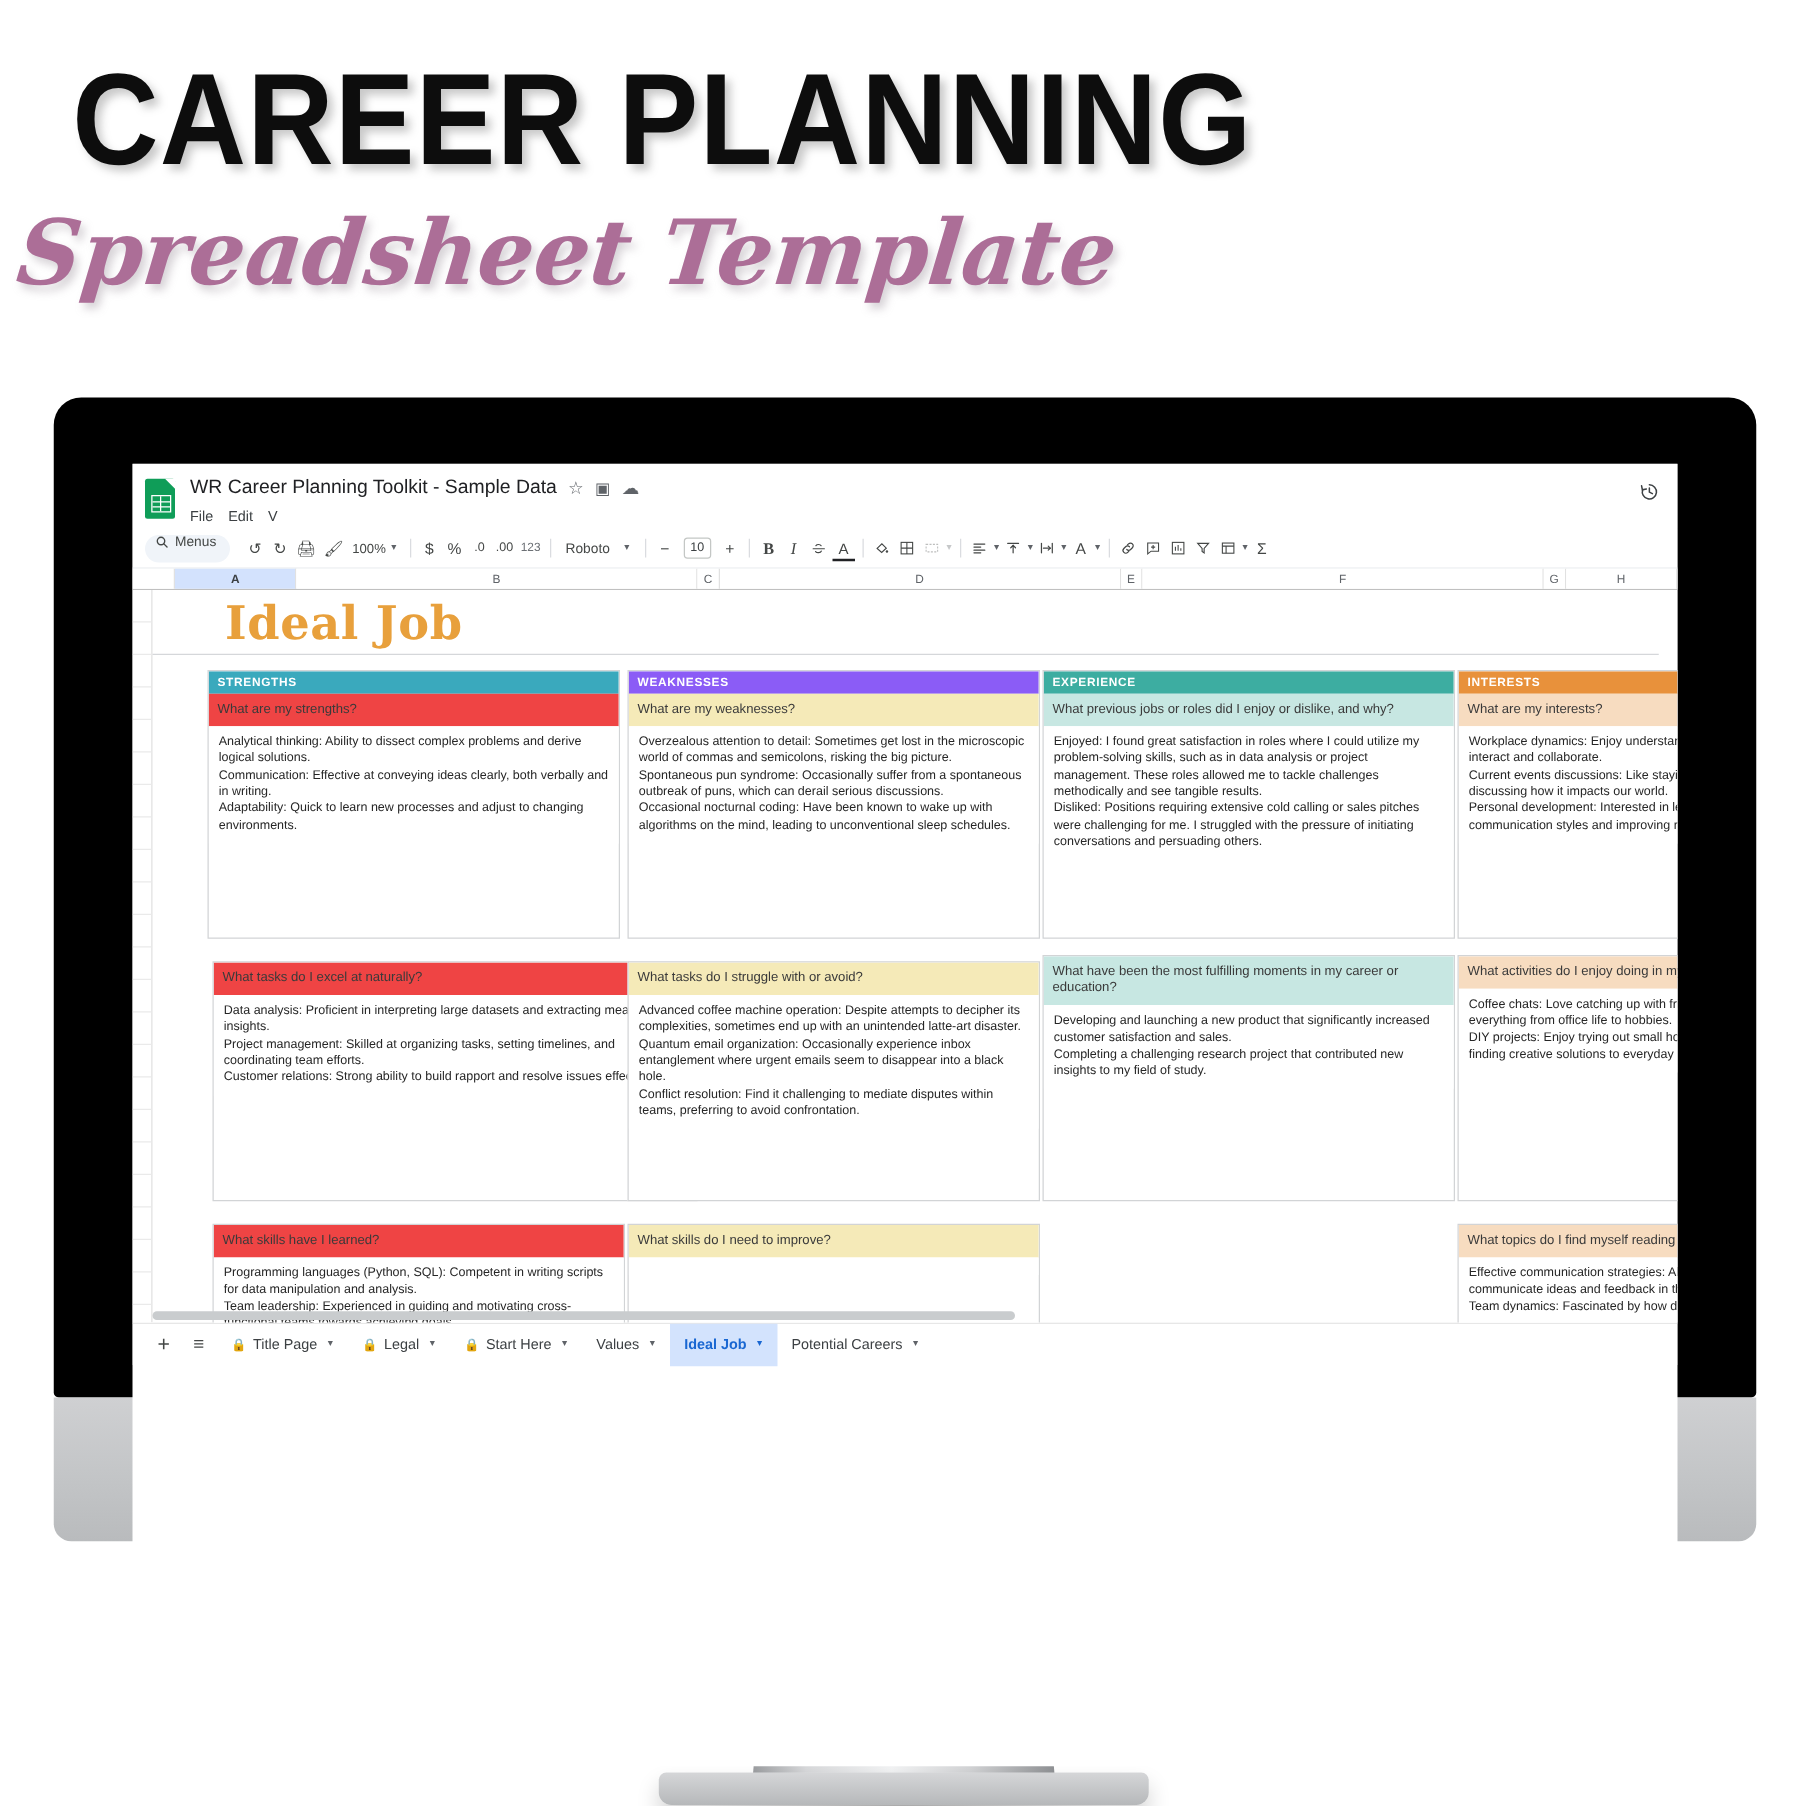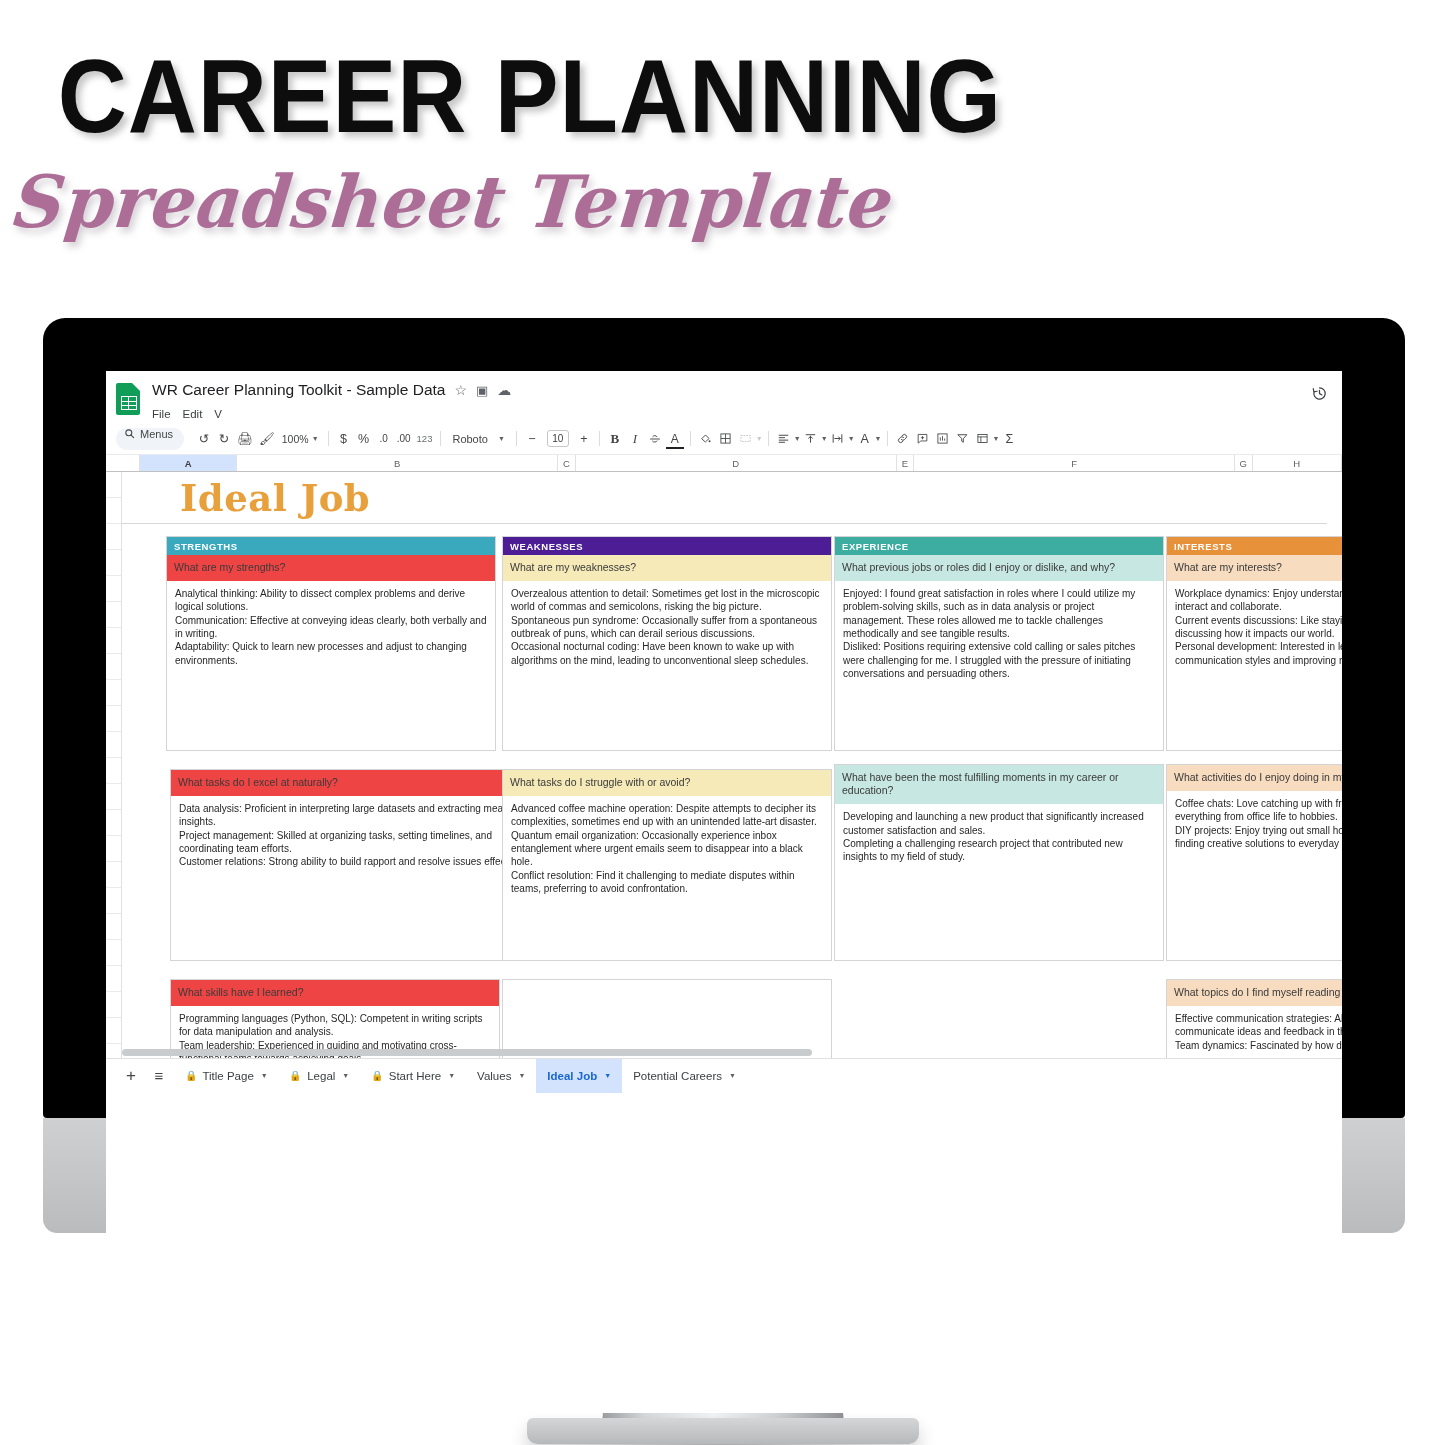--- a/index.html
+++ b/index.html
@@ -261,21 +261,21 @@
     font-size:10px;
     line-height:1.33;
     color:#262626;
     background:#ffffff;
     white-space: pre-line;
   }
 
   
   .t-str .card-cap { background:#3aa9bd; }
   .t-str .card-q   { background:#ef4444; }
-  .t-wk  .card-cap { background:#4c1d95; }
+  .t-wk  .card-cap { background:#8b5cf6; }
   .t-wk  .card-q   { background:#f5eab8; }
   .t-exp .card-cap { background:#3dada1; }
   .t-exp .card-q   { background:#c7e7e2; }
   .t-int .card-cap { background:#e8913b; }
   .t-int .card-q   { background:#f7dcc0; }
 
   
   .hscroll {
     position:absolute; left:16px; bottom:2px;
     width:690px; height:7px; border-radius:4px;
@@ -579,20 +579,21 @@
 DIY projects: Enjoy trying out small home improvement tasks and finding creative solutions to everyday problems.</div>
         </div>
 
         <div class="card t-str" style="left:64px; top:455px; width:330px; height:150px;">
           <div class="card-q">What skills have I learned?</div>
           <div class="card-body">Programming languages (Python, SQL): Competent in writing scripts for data manipulation and analysis.
 Team leadership: Experienced in guiding and motivating cross-functional teams towards achieving goals.</div>
         </div>
 
         <div class="card t-wk" style="left:396px; top:455px; width:330px; height:150px;">
+          <div class="card-q">What skills do I need to improve?</div>
           <div class="card-body"></div>
         </div>
 
         <div class="card t-int" style="left:1060px; top:455px; width:330px; height:150px;">
           <div class="card-q">What topics do I find myself reading about?</div>
           <div class="card-body">Effective communication strategies: Always looking to improve how we communicate ideas and feedback in the workplace.
 Team dynamics: Fascinated by how diverse teams work together.</div>
         </div>
 
       </div>

